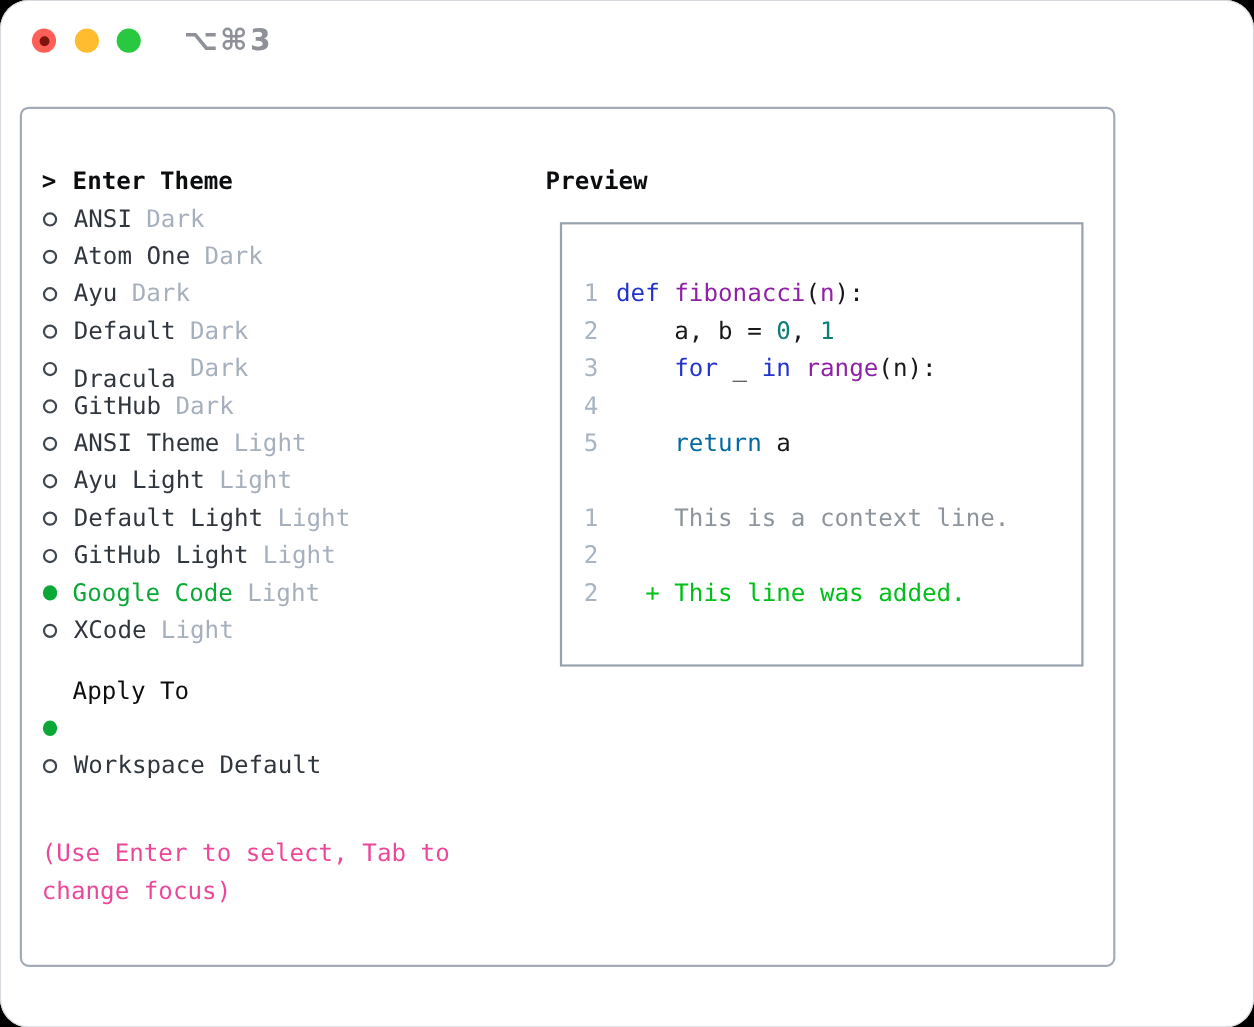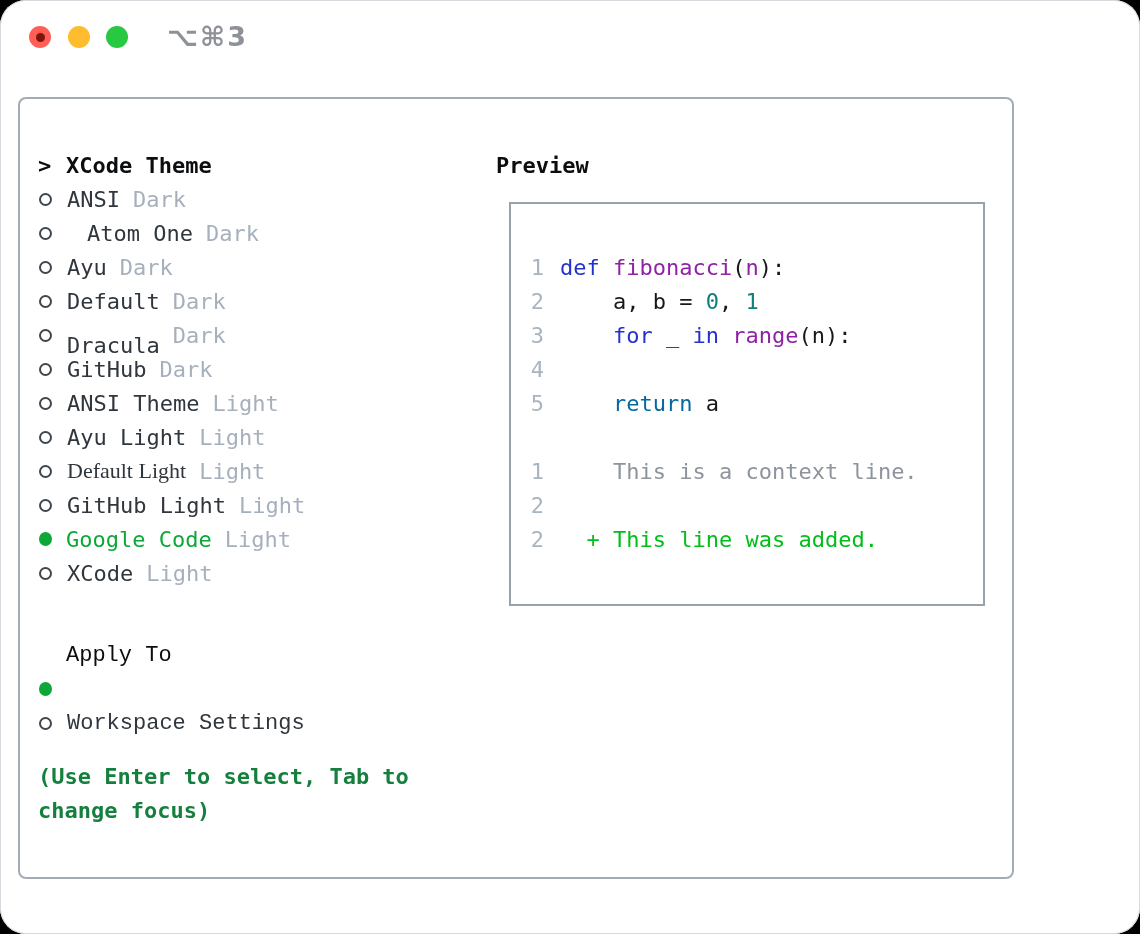--- a/index.html
+++ b/index.html
@@ -41,21 +41,21 @@
   .radio{
     box-sizing:border-box;border-radius:50%;
     width:13px;height:13px;margin:0 15px 0 1px;flex:0 0 13px;
     border:2px solid #3f464e;
   }
   .radio.on{border:none;width:14px;height:14px;margin:0 14px 0 1px;}
   .hdr{font-weight:bold;color:#0b0d0f;}
   .prompt{display:inline-block;width:13px;margin-right:15px;font-weight:bold;color:#0b0d0f;}
   .t-variant{margin-left:13px;}
   #theme-block{position:absolute;left:38px;top:148px;}
-  #apply-block{position:absolute;left:38px;top:638px;font-family:Liberation Mono, monospace;}
+  #apply-block{position:absolute;left:38px;top:611px;}
   .apply-label{margin-left:28px;color:#0b0d0f;}
   #hint{
     position:absolute;left:38px;top:760px;width:414px;
     font-size:22px;line-height:34px;white-space:normal;
   }
   
   #preview-title-row{position:absolute;left:496px;top:148px;}
   #preview-box{
     position:absolute;left:509px;top:202px;width:476px;height:404px;
     border:2px solid #98a2ad;box-sizing:border-box;background:#fff;
@@ -77,47 +77,47 @@
   </div>
   <div class="light" id="light-min" style="left: 68px; background: rgb(254, 188, 46);"></div>
   <div class="light" id="light-zoom" style="left: 106px; background: rgb(40, 200, 64);"></div>
   <div class="win-title" style="color: rgb(142, 146, 152);">⌥⌘3</div>
 
   <div class="panel"></div>
 
   <div id="theme-block">
     <div class="row hdr">
       <span class="prompt">&gt;</span>
-      <span>XCode Theme</span>
+      <span>Enter Theme</span>
     </div>
 
   <div class="row"><span class="radio"></span><span style="color: rgb(48, 54, 61);">ANSI</span><span class="t-variant" style="color: rgb(166, 176, 189);">Dark</span></div>
-      <div class="row"><span class="radio"></span><span style="color: rgb(48, 54, 61); margin-left: 20px;">Atom One</span><span class="t-variant" style="color: rgb(166, 176, 189);">Dark</span></div>
+      <div class="row"><span class="radio"></span><span style="color: rgb(48, 54, 61);">Atom One</span><span class="t-variant" style="color: rgb(166, 176, 189);">Dark</span></div>
       <div class="row"><span class="radio"></span><span style="color: rgb(48, 54, 61);">Ayu</span><span class="t-variant" style="color: rgb(166, 176, 189);">Dark</span></div>
       <div class="row"><span class="radio"></span><span style="color: rgb(48, 54, 61);">Default</span><span class="t-variant" style="color: rgb(166, 176, 189);">Dark</span></div>
       <div class="row"><span class="radio"></span><span style="color: rgb(48, 54, 61); margin-top: 20px;">Dracula</span><span class="t-variant" style="color: rgb(166, 176, 189);">Dark</span></div>
       <div class="row"><span class="radio"></span><span style="color: rgb(48, 54, 61);">GitHub</span><span class="t-variant" style="color: rgb(166, 176, 189);">Dark</span></div>
       <div class="row"><span class="radio"></span><span style="color: rgb(48, 54, 61);">ANSI Theme</span><span class="t-variant" style="color: rgb(166, 176, 189);">Light</span></div>
       <div class="row"><span class="radio"></span><span style="color: rgb(48, 54, 61);">Ayu Light</span><span class="t-variant" style="color: rgb(166, 176, 189);">Light</span></div>
-      <div class="row"><span class="radio"></span><span style="color: rgb(48, 54, 61); font-family: Liberation Serif, serif;">Default Light</span><span class="t-variant" style="color: rgb(166, 176, 189);">Light</span></div>
+      <div class="row"><span class="radio"></span><span style="color: rgb(48, 54, 61);">Default Light</span><span class="t-variant" style="color: rgb(166, 176, 189);">Light</span></div>
       <div class="row"><span class="radio"></span><span style="color: rgb(48, 54, 61);">GitHub Light</span><span class="t-variant" style="color: rgb(166, 176, 189);">Light</span></div>
       <div class="row"><span class="radio on" style="background: rgb(11, 168, 56);"></span><span style="color: rgb(11, 168, 56);">Google Code</span><span class="t-variant" style="color: rgb(166, 176, 189);">Light</span></div>
       <div class="row"><span class="radio"></span><span style="color: rgb(48, 54, 61);">XCode</span><span class="t-variant" style="color: rgb(166, 176, 189);">Light</span></div>
     </div>
 
   <div id="apply-block">
     <div class="row">
       <span class="apply-label">Apply To</span>
     </div>
 
   <div class="row"><span class="radio on" style="background: rgb(11, 168, 56);"></span></div>
-      <div class="row"><span class="radio"></span><span style="color: rgb(48, 54, 61);">Workspace Settings</span></div>
+      <div class="row"><span class="radio"></span><span style="color: rgb(48, 54, 61);">Workspace Default</span></div>
     </div>
 
-  <div id="hint" style="color: #15803d; font-weight: bold;">(Use Enter to select, Tab to change focus)</div>
+  <div id="hint" style="color: #ec4899;">(Use Enter to select, Tab to change focus)</div>
 
   <div id="preview-title-row" class="row hdr">
     <span>Preview</span>
   </div>
   <div id="preview-box">
     <div id="code-lines">
 
     <div class="cline"><span class="ln" style="color: rgb(168, 180, 192);">1</span><span style="color: rgb(34, 51, 204);">def</span><span style="color: rgb(23, 24, 26);"> </span><span style="color: rgb(143, 33, 166);">fibonacci</span><span style="color: rgb(23, 24, 26);">(</span><span style="color: rgb(143, 33, 166);">n</span><span style="color: rgb(23, 24, 26);">):</span></div>
         <div class="cline"><span class="ln" style="color: rgb(168, 180, 192);">2</span><span style="color: rgb(23, 24, 26);">    a, b = </span><span style="color: rgb(13, 126, 120);">0</span><span style="color: rgb(23, 24, 26);">, </span><span style="color: rgb(13, 126, 120);">1</span></div>
         <div class="cline"><span class="ln" style="color: rgb(168, 180, 192);">3</span><span style="color: rgb(23, 24, 26);">    </span><span style="color: rgb(34, 51, 204);">for</span><span style="color: rgb(23, 24, 26);"> _ </span><span style="color: rgb(34, 51, 204);">in</span><span style="color: rgb(23, 24, 26);"> </span><span style="color: rgb(143, 33, 166);">range</span><span style="color: rgb(23, 24, 26);">(n):</span></div>

